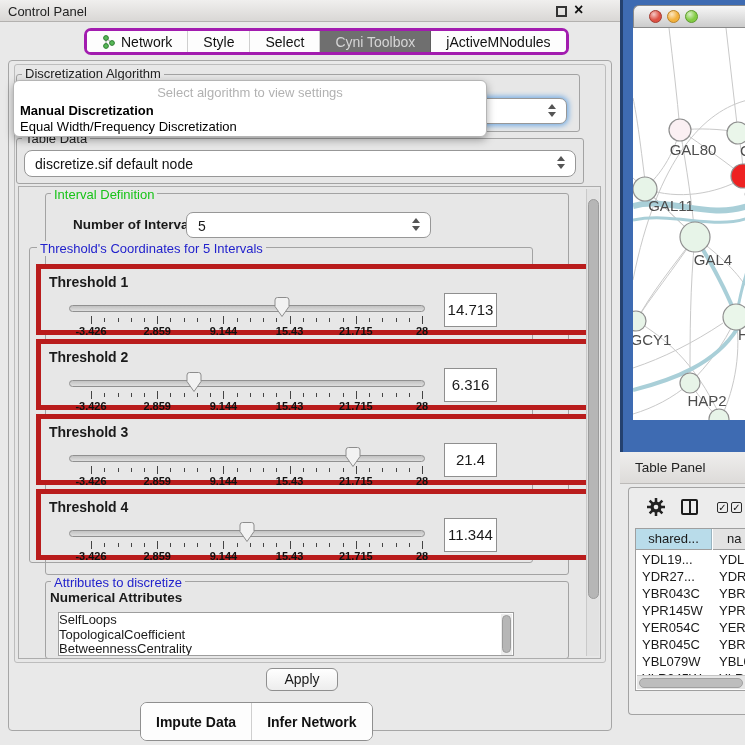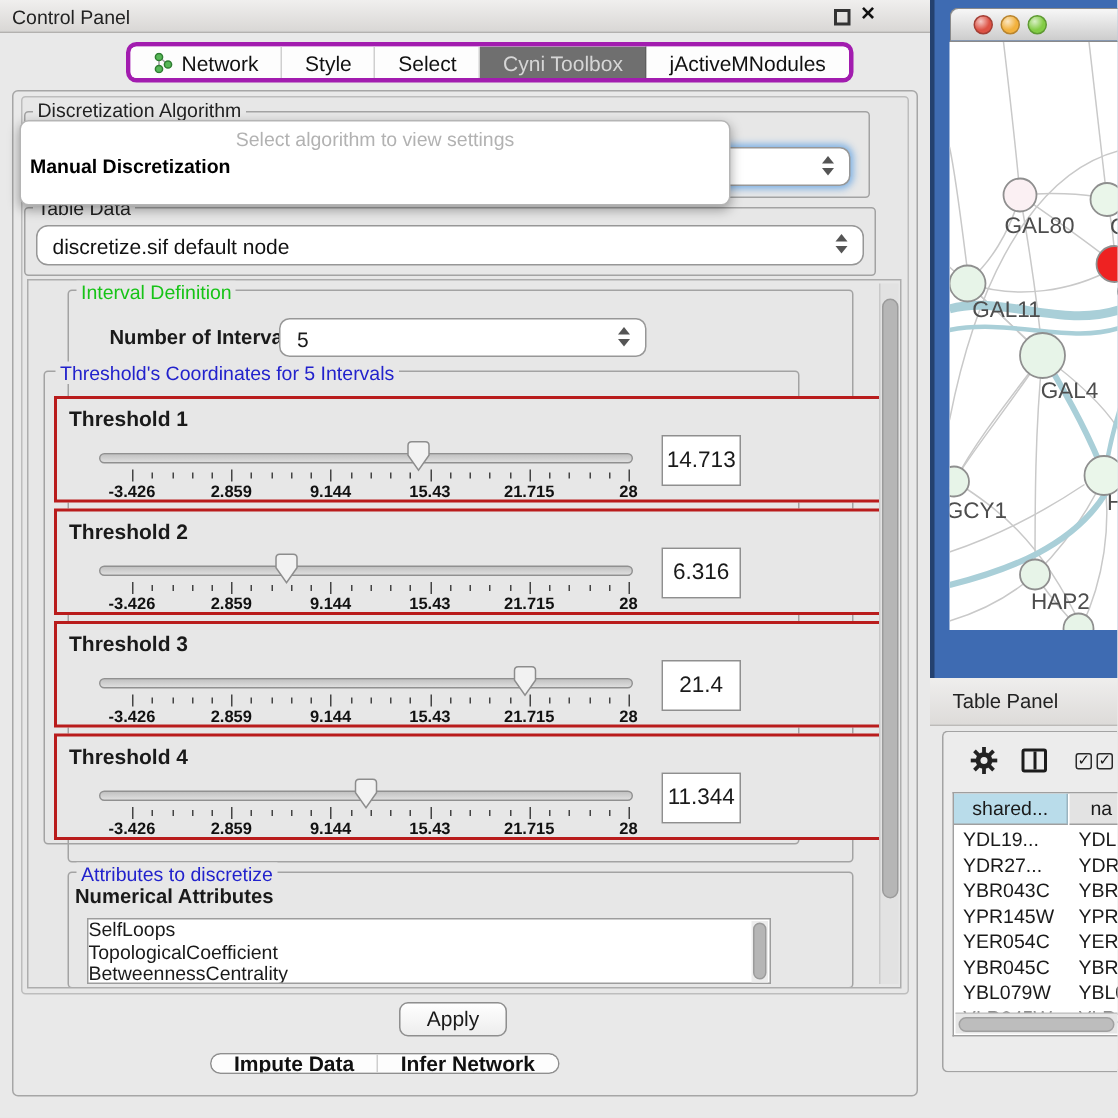--- a/index.html
+++ b/index.html
@@ -45,40 +45,40 @@
 
   fieldset.grp { position:absolute; border:1px solid #a3a3a3; border-radius:3px; }
   #interval-grp { left:26px; top:6px; width:524px; height:382px; }
   #interval-title { left:32px; top:0px; color:#17c317; }
   #noi-label { position:absolute; left:54px; top:30px; font-weight:bold; font-size:13.5px; }
   #noi-spinner { position:absolute; left:167px; top:25px; width:245px; height:26px; background:#fff; border:1px solid #979797; border-radius:7px; }
   #noi-spinner .v { position:absolute; left:11px; top:5px; font-size:14px; }
   #thr-grp { left:10px; top:60px; width:504px; height:316px; }
   #thr-title { left:18px; top:54px; color:#2222cc; }
 
-  .thbox { position:absolute; left:6px; width:560px; height:71px; border:2px solid #b91c1c; background:#e7e7e7; }
+  .thbox { position:absolute; left:6px; width:560px; height:71px; border:5px solid #b91c1c; background:#e7e7e7; }
   .thlabel { position:absolute; left:8px; top:5px; font-weight:bold; font-size:14px; }
   .track { position:absolute; left:28px; top:36px; width:356px; height:7px; border:1px solid #909090; border-radius:4px; background:linear-gradient(#c2c2c2,#dedede); }
   .tick { position:absolute; top:49px; width:1px; height:4px; background:#444; }
   .tick.major { top:47px; height:8px; }
   .ticklab { position:absolute; top:56px; transform:translateX(-50%); font-size:11px; font-weight:bold; color:#111; }
   .thumb { position:absolute; top:27px; width:18px; height:22px; }
   .thval { position:absolute; left:403px; top:24px; width:53px; height:34px; background:#fff; border:1px solid #8f8f8f; text-align:center; line-height:32px; font-size:15px; }
 
   #attr-grp { left:26px; top:394px; width:524px; height:78px; }
   #attr-title { left:32px; top:388px; color:#2222cc; }
   #attr-sub { position:absolute; left:4px; top:8px; font-weight:bold; font-size:13.5px; }
   #attr-list { position:absolute; left:12px; top:30px; width:456px; height:44px; background:#fff; border:1px solid #9d9d9d; overflow:hidden; }
   #attr-list .item { padding-left:0; font-size:13px; line-height:14.5px; }
   #attr-scroll { position:absolute; right:1px; top:1px; width:11px; height:42px; background:#ededed; }
   #attr-scroll .thumbv { position:absolute; left:1px; top:1px; width:9px; height:38px; background:#b6b6b6; border:1px solid #9b9b9b; border-radius:5px; }
 
   #apply-btn { left:266px; top:668px; width:72px; height:23px; background:linear-gradient(#ffffff,#ededed); border:1px solid #8f8f8f; border-radius:6px; text-align:center; line-height:21px; font-size:14px; }
 
-  #btabstrip { left:140px; top:702px; height:14px; display:flex; border:1px solid #8f8f8f; border-radius:7px; overflow:hidden; background:#fff; z-index:10; }
+  #btabstrip { left:140px; top:702px; height:39px; display:flex; border:1px solid #8f8f8f; border-radius:7px; overflow:hidden; background:#fff; z-index:10; }
   .btab { display:flex; align-items:center; padding:0 15px; font-size:14px; font-weight:bold; color:#111; background:#fdfdfd; border-right:1px solid #cfcfcf; }
   .btab:last-child { border-right:none; }
   .btab.sel { background:#6f6f6f; color:#cfcfcf; }
 
   
   #rightpane { left:620px; top:0; width:125px; height:745px; background:#e9e9e9; }
   #netframe { position:absolute; left:0; top:0; width:125px; height:452px; background:#3e6bb2; border-left:3px solid #24416f; }
   #nettitle { position:absolute; left:10px; top:5px; width:115px; height:23px; background:linear-gradient(#f7f7f7,#cccccc); border:1px solid #8a8a8a; border-radius:6px 0 0 0; border-right:none; }
   .light { position:absolute; top:4px; width:13px; height:13px; border-radius:50%; }
   #netcanvas { position:absolute; left:10px; top:28px; width:115px; height:392px; background:#fff; overflow:hidden; }
@@ -144,20 +144,21 @@
 <div class="abs" id="algo-combo">
   <div class="arrows">
       <div class="up"></div>
       <div class="dn"></div>
     </div>
 </div>
 
 <div class="abs" id="dropdown">
   <div class="prompt">Select algorithm to view settings</div>
 <div class="opt b" style="top: 22px;">Manual Discretization</div>
+    <div class="opt" style="top: 38px;">Equal Width/Frequency Discretization</div>
   </div>
 
 <div class="abs" id="tabledata-group"></div>
 <div class="grouptitle" id="tabledata-title">Table Data</div>
 <div class="abs" id="tabledata-combo">
   <span class="v">discretize.sif default node</span>
   <div class="arrows">
       <div class="up"></div>
       <div class="dn"></div>
     </div>

